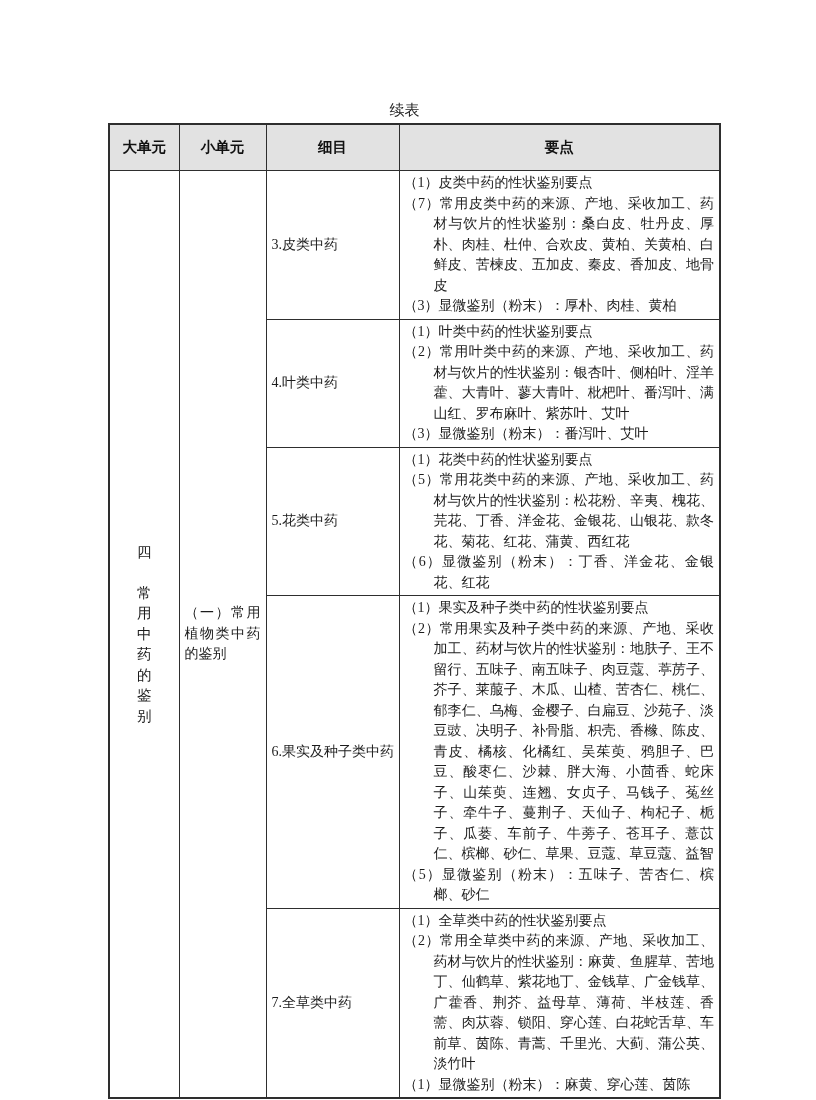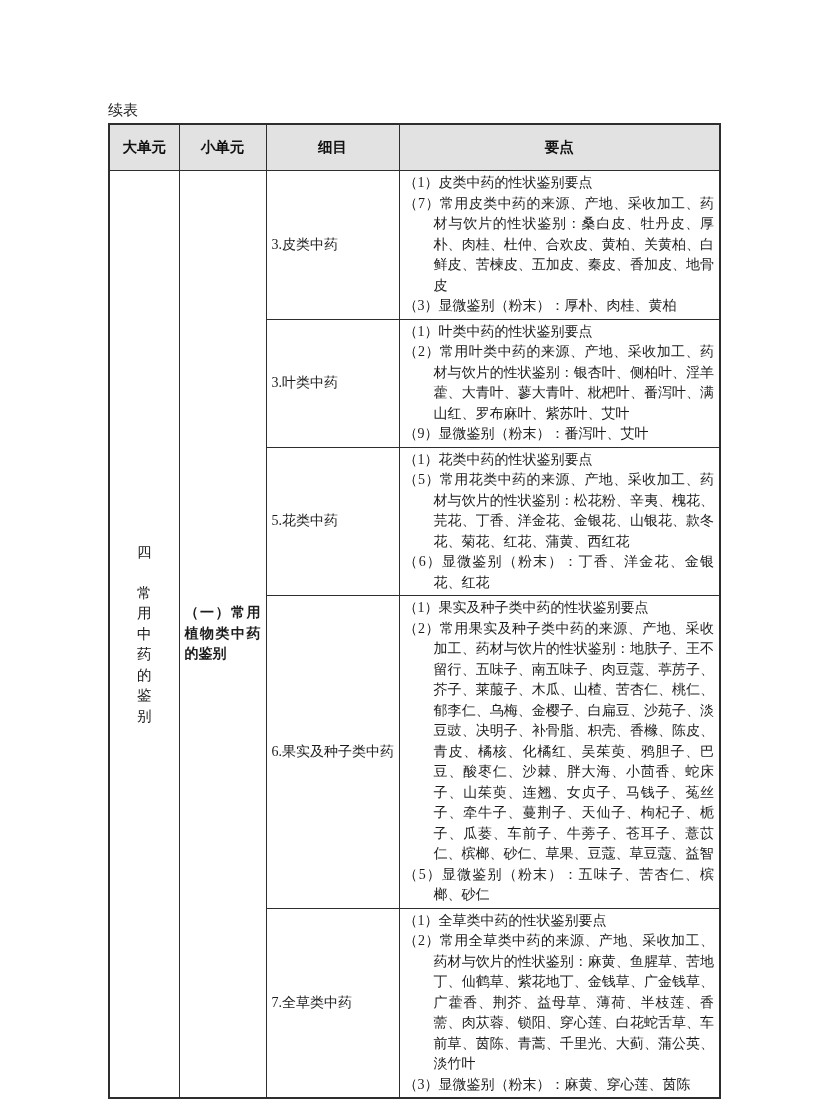--- a/index.html
+++ b/index.html
@@ -14,21 +14,21 @@
     position: relative;
     width: 816px; height: 1100px;
     overflow: hidden;
   }
   .doc-area {
     position: absolute;
     left: 108px; top: 100px;
     width: 611px;
   }
   .cont-label {
-    text-align: left;
+    text-align: center;
     padding-right: 18px;
     font-size: 15px;
     line-height: 20px;
     margin-bottom: 3px;
     color: #222;
   }
   table.syllabus {
     width: 611px;
     border-collapse: collapse;
     border: 2px solid #2e2e2e;
@@ -57,21 +57,20 @@
     padding: 2px 0;
   }
   .unit-text {
     white-space: pre-line;
     text-align: center;
     font-size: 14.5px;
     line-height: 20.5px;
   }
   td.subunit-cell {
     padding: 2px 5px;
-    font-weight: bold;
   }
   .subunit-text {
     text-align: justify;
   }
   td.item-cell {
     padding: 2px 2px 2px 5px;
     white-space: nowrap;
     overflow: hidden;
   }
   td.points-cell {
@@ -125,25 +124,25 @@
             <div class="subunit-text">（一）常用植物类中药的鉴别</div>
           </td>
           <td class="item-cell">3.皮类中药</td>
           <td class="points-cell">
             <div class="point">（1）皮类中药的性状鉴别要点</div>
             <div class="point">（7）常用皮类中药的来源、产地、采收加工、药材与饮片的性状鉴别：桑白皮、牡丹皮、厚朴、肉桂、杜仲、合欢皮、黄柏、关黄柏、白鲜皮、苦楝皮、五加皮、秦皮、香加皮、地骨皮</div>
             <div class="point">（3）显微鉴别（粉末）：厚朴、肉桂、黄柏</div>
           </td>
         </tr>
         <tr>
-          <td class="item-cell">3.叶类中药</td>
+          <td class="item-cell">4.叶类中药</td>
           <td class="points-cell">
             <div class="point">（1）叶类中药的性状鉴别要点</div>
             <div class="point">（2）常用叶类中药的来源、产地、采收加工、药材与饮片的性状鉴别：银杏叶、侧柏叶、淫羊藿、大青叶、蓼大青叶、枇杷叶、番泻叶、满山红、罗布麻叶、紫苏叶、艾叶</div>
-            <div class="point">（9）显微鉴别（粉末）：番泻叶、艾叶</div>
+            <div class="point">（3）显微鉴别（粉末）：番泻叶、艾叶</div>
           </td>
         </tr>
         <tr>
           <td class="item-cell">5.花类中药</td>
           <td class="points-cell">
             <div class="point">（1）花类中药的性状鉴别要点</div>
             <div class="point">（5）常用花类中药的来源、产地、采收加工、药材与饮片的性状鉴别：松花粉、辛夷、槐花、芫花、丁香、洋金花、金银花、山银花、款冬花、菊花、红花、蒲黄、西红花</div>
             <div class="point">（6）显微鉴别（粉末）：丁香、洋金花、金银花、红花</div>
           </td>
         </tr>
@@ -153,20 +152,20 @@
             <div class="point">（1）果实及种子类中药的性状鉴别要点</div>
             <div class="point">（2）常用果实及种子类中药的来源、产地、采收加工、药材与饮片的性状鉴别：地肤子、王不留行、五味子、南五味子、肉豆蔻、葶苈子、芥子、莱菔子、木瓜、山楂、苦杏仁、桃仁、郁李仁、乌梅、金樱子、白扁豆、沙苑子、淡豆豉、决明子、补骨脂、枳壳、香橼、陈皮、青皮、橘核、化橘红、吴茱萸、鸦胆子、巴豆、酸枣仁、沙棘、胖大海、小茴香、蛇床子、山茱萸、连翘、女贞子、马钱子、菟丝子、牵牛子、蔓荆子、天仙子、枸杞子、栀子、瓜蒌、车前子、牛蒡子、苍耳子、薏苡仁、槟榔、砂仁、草果、豆蔻、草豆蔻、益智</div>
             <div class="point">（5）显微鉴别（粉末）：五味子、苦杏仁、槟榔、砂仁</div>
           </td>
         </tr>
         <tr>
           <td class="item-cell">7.全草类中药</td>
           <td class="points-cell">
             <div class="point">（1）全草类中药的性状鉴别要点</div>
             <div class="point">（2）常用全草类中药的来源、产地、采收加工、药材与饮片的性状鉴别：麻黄、鱼腥草、苦地丁、仙鹤草、紫花地丁、金钱草、广金钱草、广藿香、荆芥、益母草、薄荷、半枝莲、香薷、肉苁蓉、锁阳、穿心莲、白花蛇舌草、车前草、茵陈、青蒿、千里光、大蓟、蒲公英、淡竹叶</div>
-            <div class="point">（3）显微鉴别（粉末）：麻黄、穿心莲、茵陈</div>
+            <div class="point">（1）显微鉴别（粉末）：麻黄、穿心莲、茵陈</div>
           </td>
         </tr>
       </tbody>
     </table>
 
   </div>
 </div>
 
 </body></html>

